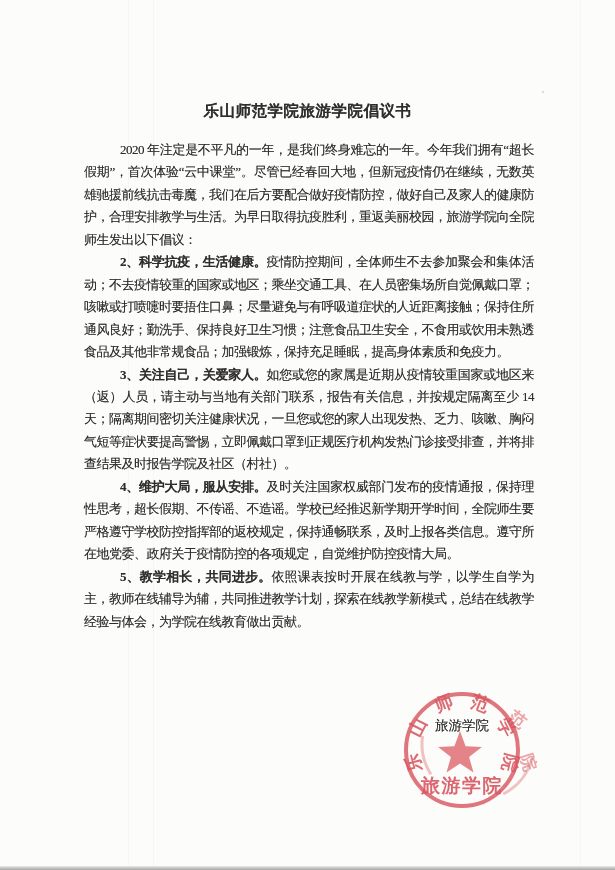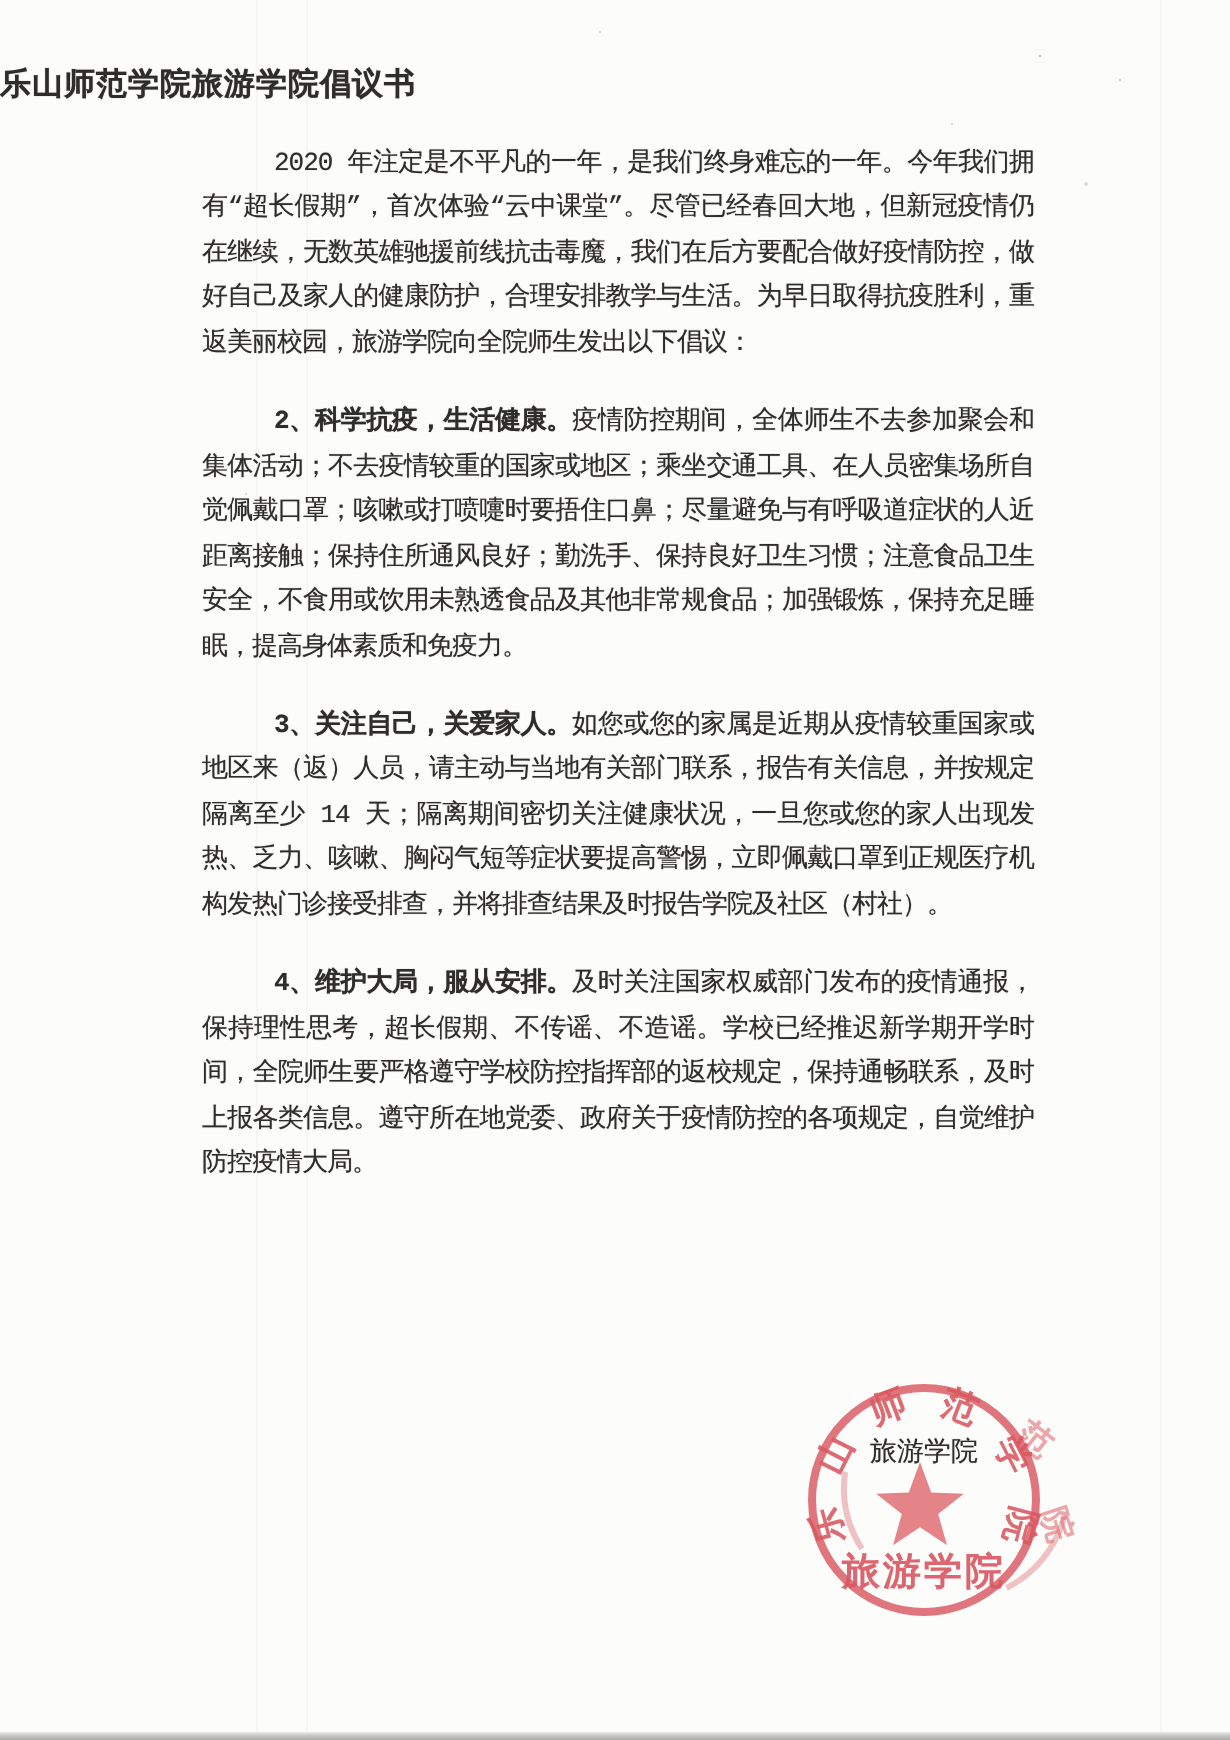--- a/index.html
+++ b/index.html
@@ -24,41 +24,41 @@
   .scan-line-v {
     position: absolute; top: 0; bottom: 3px; width: 1px;
     background: rgba(60,60,55,0.03);
   }
   .bottom-edge {
     position: absolute; left: 0; right: 0; bottom: 0; height: 4px;
     background: linear-gradient(to bottom, #ececea 0%, #cfcfcd 35%, #a8a8a6 100%);
   }
   .doc-title {
     margin: 0;
-    padding-top: 32px;
-    text-align: left;
+    padding-top: 100px;
+    text-align: center;
     font-size: 15.5px;
     font-weight: bold;
     letter-spacing: 0.5px;
     line-height: 22px;
     color: #2e2d2b;
     text-shadow: 0 0 0.5px rgba(46,45,43,0.55);
   }
   .body-text {
     margin: 17px 0 0 84px;
     width: 450px;
     font-size: 13px;
     line-height: 22.46px;
     letter-spacing: -0.5px;
     color: #2e2d2b;
     text-align: justify;
     text-justify: inter-character;
     text-shadow: 0 0 0.5px rgba(46,45,43,0.5);
   }
-  .body-text p { margin: 17px; text-indent: 36px; font-family: Liberation Mono, monospace; }
+  .body-text p { margin: 0; text-indent: 36px; }
   .body-text .lead { font-weight: bold; }
   .signature {
     position: absolute;
     left: 382px; top: 713px;
     width: 160px;
     text-align: center;
     color: #2e2d2b;
     font-size: 13.5px;
     text-shadow: 0 0 0.5px rgba(46,45,43,0.5);
   }
@@ -81,20 +81,21 @@
 
 <div class="page">
 
   <h1 class="doc-title">乐山师范学院旅游学院倡议书</h1>
 
   <div class="body-text">
     <p><span class="lead"></span><span>2020 年注定是不平凡的一年，是我们终身难忘的一年。今年我们拥有“超长假期”，首次体验“云中课堂”。尽管已经春回大地，但新冠疫情仍在继续，无数英雄驰援前线抗击毒魔，我们在后方要配合做好疫情防控，做好自己及家人的健康防护，合理安排教学与生活。为早日取得抗疫胜利，重返美丽校园，旅游学院向全院师生发出以下倡议：</span></p>
     <p><span class="lead">2、科学抗疫，生活健康。</span><span>疫情防控期间，全体师生不去参加聚会和集体活动；不去疫情较重的国家或地区；乘坐交通工具、在人员密集场所自觉佩戴口罩；咳嗽或打喷嚏时要捂住口鼻；尽量避免与有呼吸道症状的人近距离接触；保持住所通风良好；勤洗手、保持良好卫生习惯；注意食品卫生安全，不食用或饮用未熟透食品及其他非常规食品；加强锻炼，保持充足睡眠，提高身体素质和免疫力。</span></p>
     <p><span class="lead">3、关注自己，关爱家人。</span><span>如您或您的家属是近期从疫情较重国家或地区来（返）人员，请主动与当地有关部门联系，报告有关信息，并按规定隔离至少 14 天；隔离期间密切关注健康状况，一旦您或您的家人出现发热、乏力、咳嗽、胸闷气短等症状要提高警惕，立即佩戴口罩到正规医疗机构发热门诊接受排查，并将排查结果及时报告学院及社区（村社）。</span></p>
     <p><span class="lead">4、维护大局，服从安排。</span><span>及时关注国家权威部门发布的疫情通报，保持理性思考，超长假期、不传谣、不造谣。学校已经推迟新学期开学时间，全院师生要严格遵守学校防控指挥部的返校规定，保持通畅联系，及时上报各类信息。遵守所在地党委、政府关于疫情防控的各项规定，自觉维护防控疫情大局。</span></p>
+    <p><span class="lead">5、教学相长，共同进步。</span><span>依照课表按时开展在线教与学，以学生自学为主，教师在线辅导为辅，共同推进教学计划，探索在线教学新模式，总结在线教学经验与体会，为学院在线教育做出贡献。</span></p>
   </div>
 
   <div class="signature">
     <div class="sig-name">旅游学院</div>
   </div>
 
   <svg class="stamp" viewBox="0 0 150 138" xmlns="http://www.w3.org/2000/svg">
 
     <circle cx="70" cy="66" r="56" fill="none" stroke="#d8414d" stroke-width="4" opacity="0.82"></circle>
 

